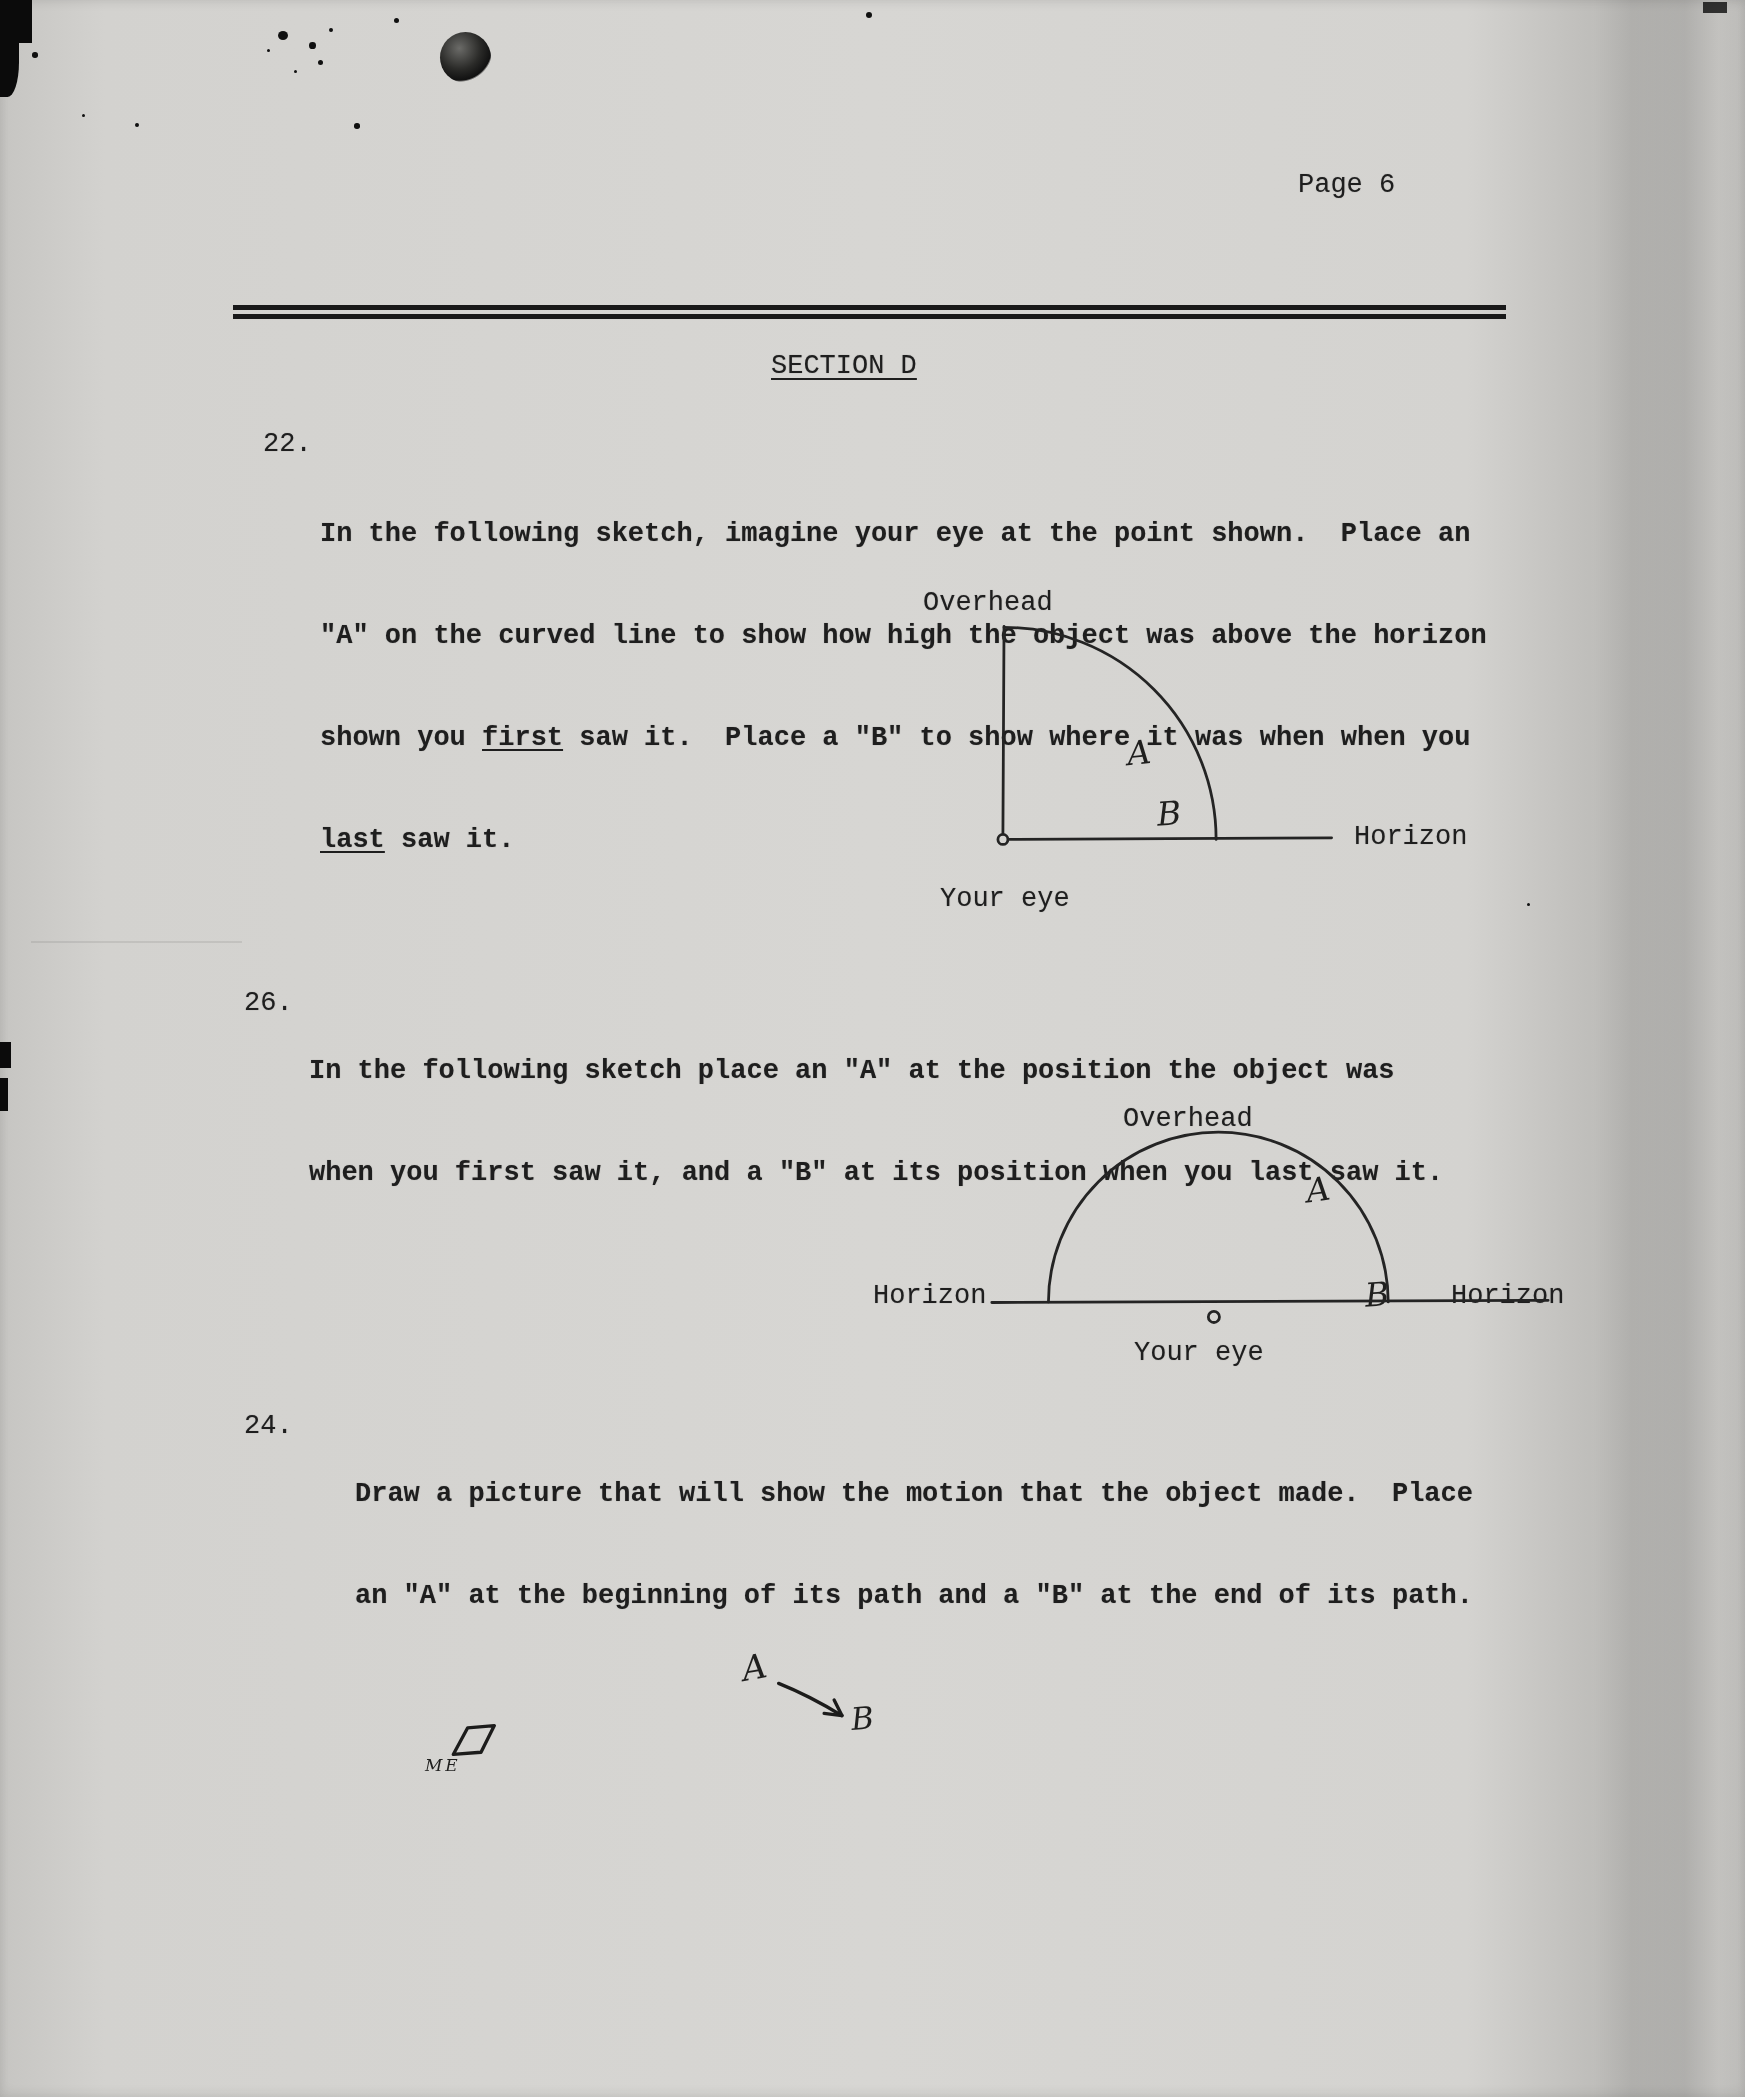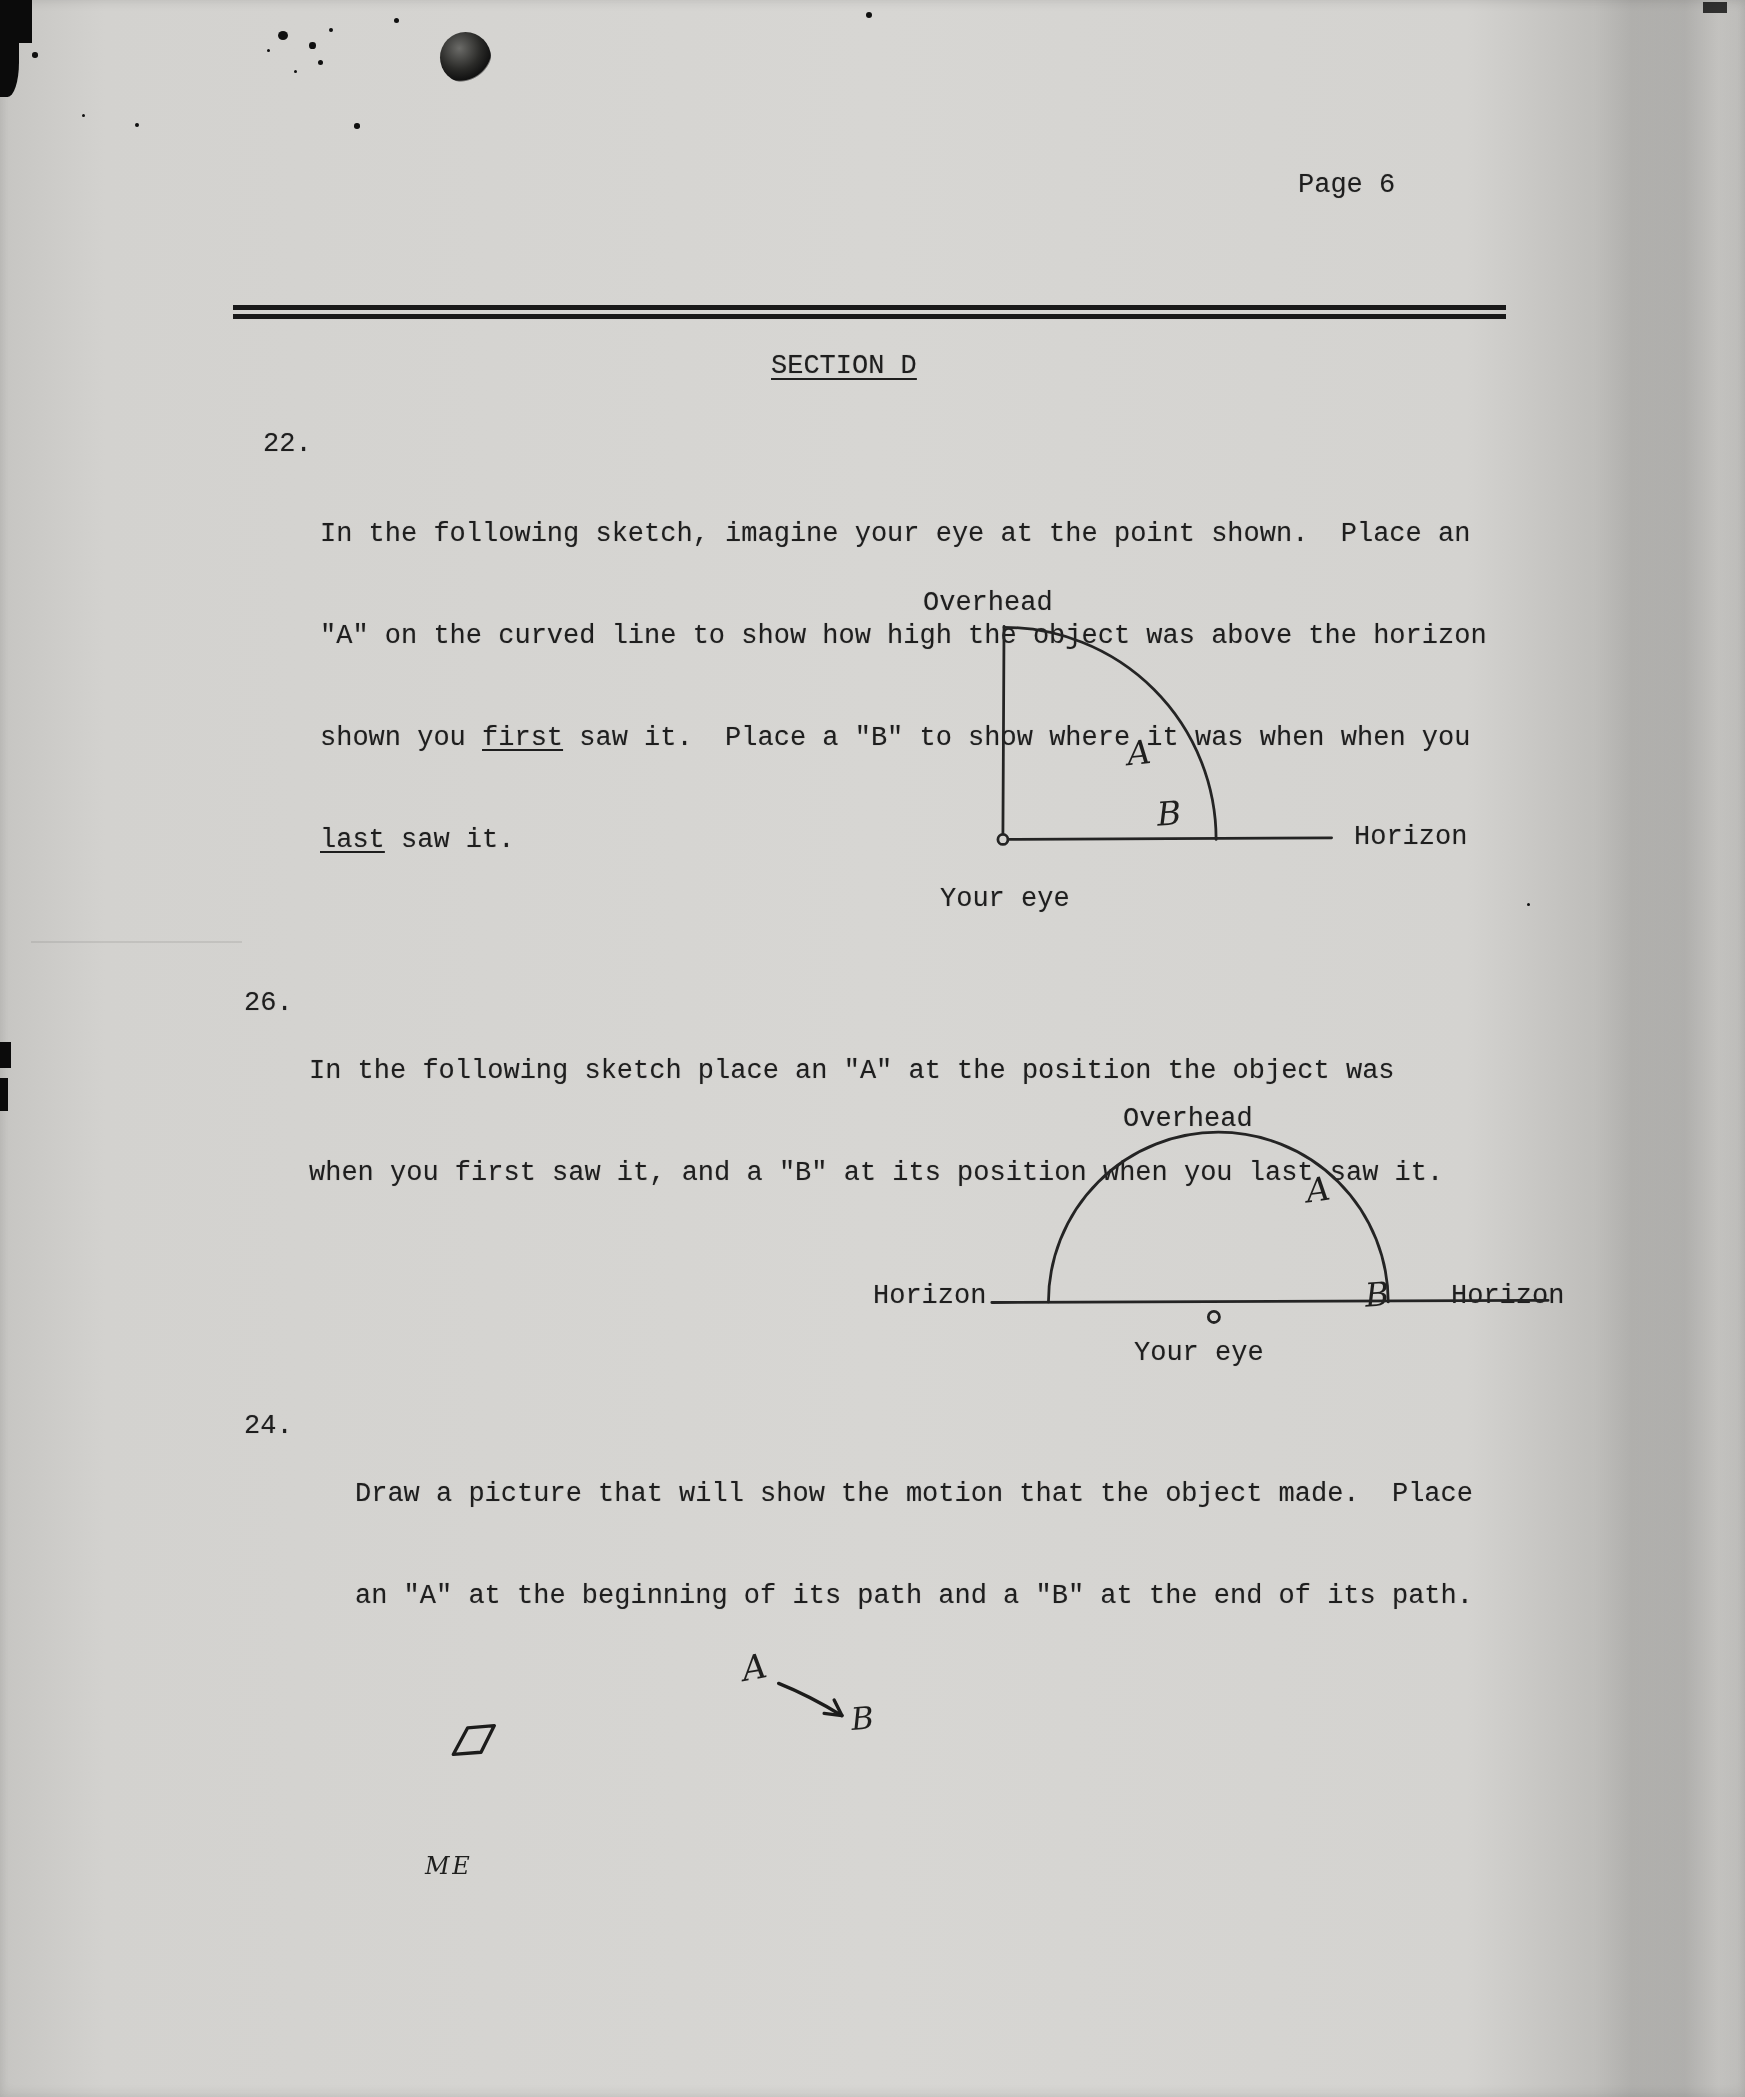--- a/index.html
+++ b/index.html
@@ -2,21 +2,21 @@
 <html style="font-size:9px"><head>
 <meta charset="utf-8">
 <style>
   html,body{margin:0;padding:0;}
   body{width:1746px;height:2097px;overflow:hidden;background:#d2d1ce;font-family:"Liberation Mono",monospace;}
   .stage{position:relative;width:1746px;height:2097px;
     background:linear-gradient(90deg,#c6c5c2 0%,#d3d2cf 6%,#d7d6d3 50%,#d4d3d0 84%,#bfbebb 91%,#c9c8c5 96%,#cfcecb 100%);
     box-shadow:inset 0 3.3px 10px rgba(0,0,0,0.08), inset 0 -4.4px 11px rgba(0,0,0,0.06);}
   .typed{position:absolute;color:#1e1e1e;font-size:27px;line-height:34px;white-space:pre;
     text-shadow:0 0 1.1px rgba(25,25,25,0.30);}
-  .line{white-space:pre;}
+  .line{white-space:pre;font-weight:bold;}
   .u{text-decoration:underline;text-decoration-thickness:2.2px;text-underline-offset:3.9px;}
   .title-underline{text-decoration:underline;text-decoration-thickness:2.2px;text-underline-offset:5px;}
   .hand{position:absolute;font-family:"DejaVu Serif",serif;font-style:italic;color:#1f1f1e;}
   .rule{position:absolute;border-top:5.6px solid #191919;border-bottom:5px solid #191919;height:4.4px;}
   svg.strokes{position:absolute;left:0;top:0;}
   .speck{position:absolute;background:#101010;border-radius:50%;}
   .scratch{position:absolute;background:rgba(0,0,0,0.08);}
   .blob{position:absolute;border-radius:50%;
     background:radial-gradient(circle at 38% 32%, #6b6b68 0%, #2a2a28 45%, #111 68%, rgba(17,17,17,0) 72%);}
   .band-right{position:absolute;top:0;height:100%;
@@ -82,21 +82,21 @@
   <div class="hand" style="left:1365px;top:1275px;font-size:33px;transform:rotate(-4deg);">B</div>
 
   <div class="typed" style="left:244px;top:1409px;">24.</div>
   <div class="typed" style="left:327px;top:1409px;margin-left:28px;">
     <div class="line">Draw a picture that will show the motion that the object made.  Place</div>
     <div class="line">an "A" at the beginning of its path and a "B" at the end of its path.</div>
   </div>
 
   <div class="hand" style="left:742px;top:1647px;font-size:34px;transform:rotate(-10deg);">A</div>
   <div class="hand" style="left:851px;top:1700px;font-size:31px;transform:rotate(-5deg);">B</div>
-  <div class="hand" style="left:425px;top:1852px;font-size:24px;letter-spacing:2.8px;">ME</div>
+  <div class="hand" style="left:425px;top:1755px;font-size:17px;letter-spacing:2.8px;">ME</div>
 
   <svg class="strokes" width="1746" height="2097" viewBox="0 0 3144 3777">
 
     <g stroke="#242424" stroke-width="5" fill="none" stroke-linecap="round">
       <line x1="1808" y1="1128" x2="1806" y2="1502"></line>
       <line x1="1818" y1="1512" x2="2398" y2="1509"></line>
       <path d="M 1808 1130 A 382 382 0 0 1 2190 1512"></path>
       <circle cx="1806" cy="1512" r="9"></circle>
     </g>
 

